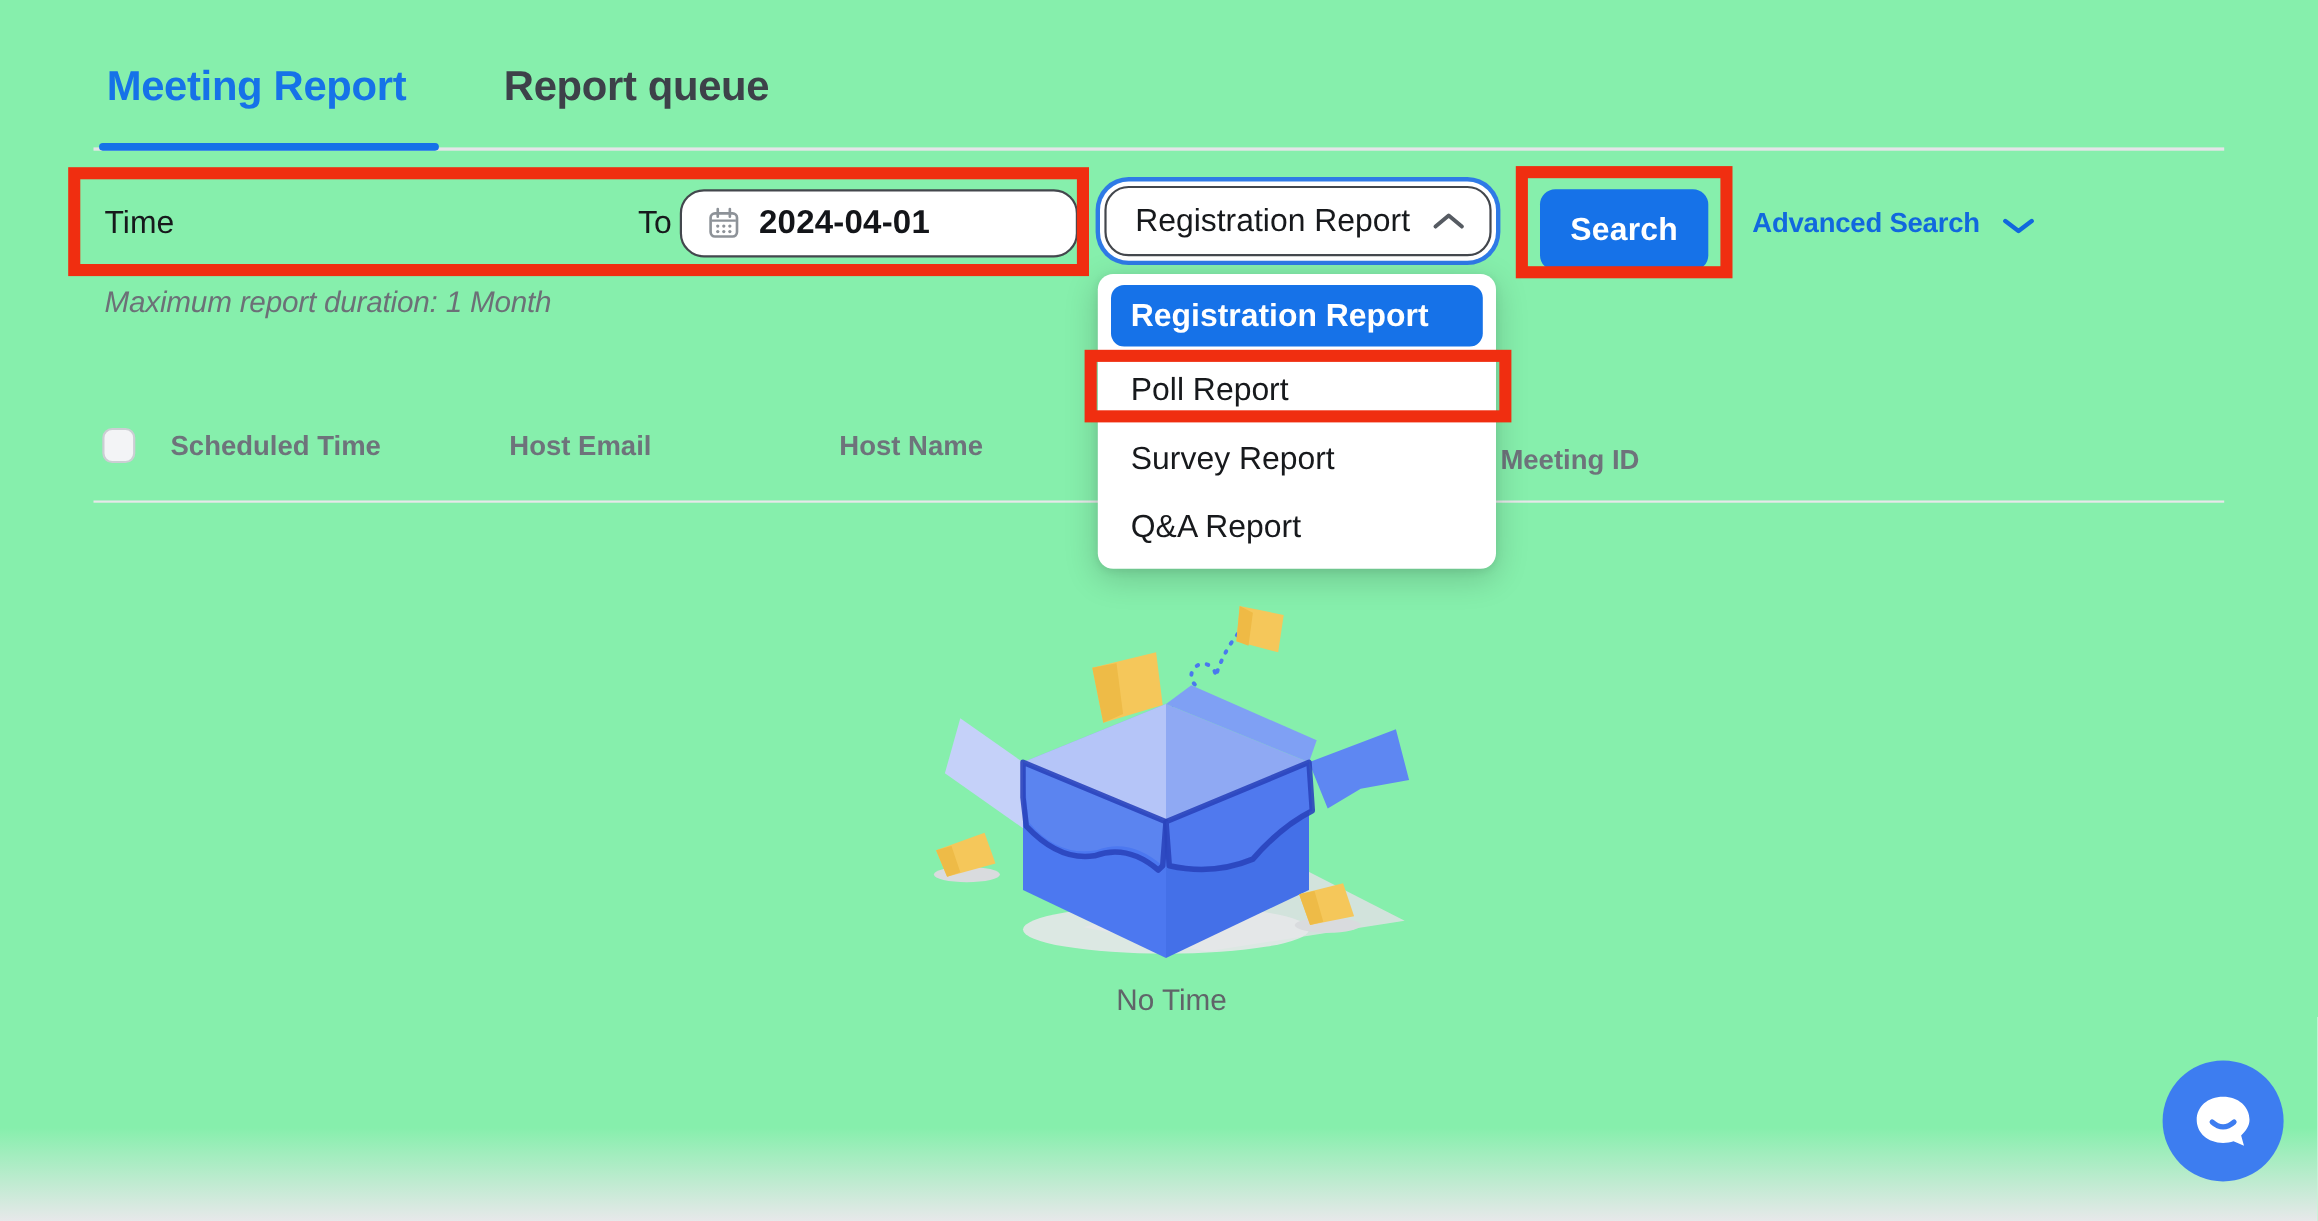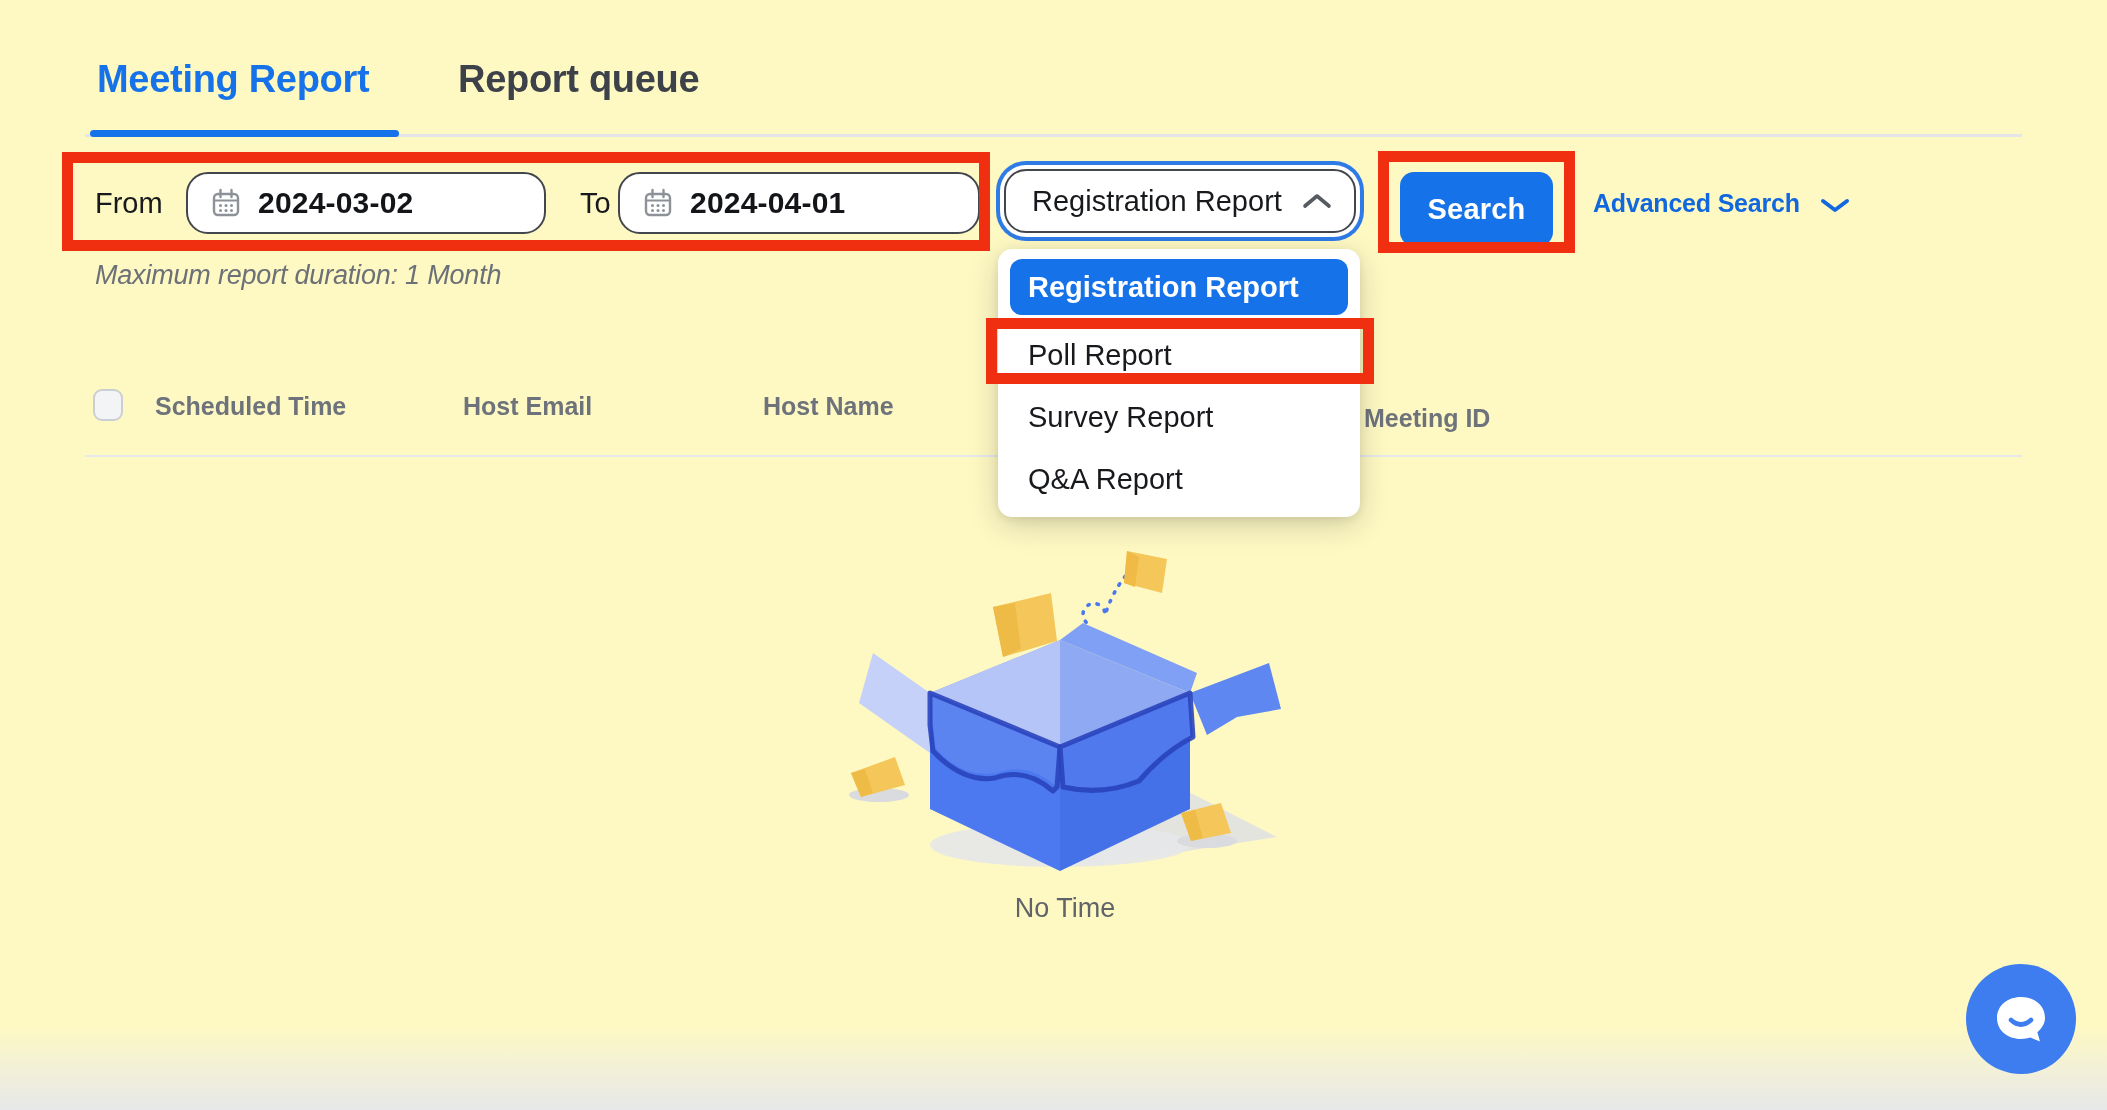--- a/index.html
+++ b/index.html
@@ -1,16 +1,16 @@
 <!DOCTYPE html>
 <html><head>
 <meta charset="utf-8">
 <style>
   html,body{margin:0;padding:0;background:#fff;}
-  #page{position:relative;width:2107px;height:1110px;background:#fef9c3;overflow:hidden;
+  #page{position:relative;width:2107px;height:1110px;background:#86efac;overflow:hidden;
         font-family:"Liberation Sans","DejaVu Sans",sans-serif;color:#17191c;}
 
   
   .tabbar-line{position:absolute;left:85px;top:134px;width:1937px;height:3px;background:#e4e5e8;}
   .tab{position:absolute;top:58px;font-size:38px;font-weight:700;letter-spacing:-.3px;cursor:pointer;}
   .tab.active{color:var(--accent,#1672e8);}
   .tab.inactive{color:#3d4149;}
   .tab-underline{position:absolute;left:90px;top:130px;width:309px;height:7px;border-radius:4px;
                  background:var(--accent,#1672e8);}
 
@@ -79,41 +79,22 @@
 
   <div class="tabbar-line"></div>
   <div class="tab active" style="left:97px;">Meeting Report</div>
   <div class="tab inactive" style="left:458px;">Report queue</div>
   <div class="tab-underline"></div>
 
   <div class="annotation ann-dates"></div>
   <div class="annotation ann-search"></div>
   <div class="annotation ann-poll"></div>
 
-  <div class="flabel" style="left:95px;">From</div>
-
-  <div class="date-field" style="left:186px;">
-    <span class="cal-icon">
-      <svg width="32" height="32" viewBox="0 0 32 32" fill="none">
-        <rect x="4" y="7" width="24" height="21" rx="4" stroke="#8d9298" stroke-width="2.4"></rect>
-        <line x1="10.5" y1="3" x2="10.5" y2="10" stroke="#8d9298" stroke-width="2.4" stroke-linecap="round"></line>
-        <line x1="21.5" y1="3" x2="21.5" y2="10" stroke="#8d9298" stroke-width="2.4" stroke-linecap="round"></line>
-        <line x1="5" y1="13.5" x2="27" y2="13.5" stroke="#8d9298" stroke-width="2"></line>
-        <g fill="#8d9298">
-          <circle cx="10.5" cy="18.5" r="1.5"></circle>
-            <circle cx="16" cy="18.5" r="1.5"></circle>
-            <circle cx="21.5" cy="18.5" r="1.5"></circle>
-          <circle cx="10.5" cy="23.5" r="1.5"></circle>
-            <circle cx="16" cy="23.5" r="1.5"></circle>
-            <circle cx="21.5" cy="23.5" r="1.5"></circle>
-        </g>
-      </svg>
-    </span>
-    <span class="val">2024-03-02</span>
-  </div>
+  <div class="flabel" style="left:95px;">Time</div>
+
 
   <div class="flabel" style="left:580px;">To</div>
 
   <div class="date-field" style="left:618px;width:362px;">
     <span class="cal-icon">
       <svg width="32" height="32" viewBox="0 0 32 32" fill="none">
         <rect x="4" y="7" width="24" height="21" rx="4" stroke="#8d9298" stroke-width="2.4"></rect>
         <line x1="10.5" y1="3" x2="10.5" y2="10" stroke="#8d9298" stroke-width="2.4" stroke-linecap="round"></line>
         <line x1="21.5" y1="3" x2="21.5" y2="10" stroke="#8d9298" stroke-width="2.4" stroke-linecap="round"></line>
         <line x1="5" y1="13.5" x2="27" y2="13.5" stroke="#8d9298" stroke-width="2"></line>

